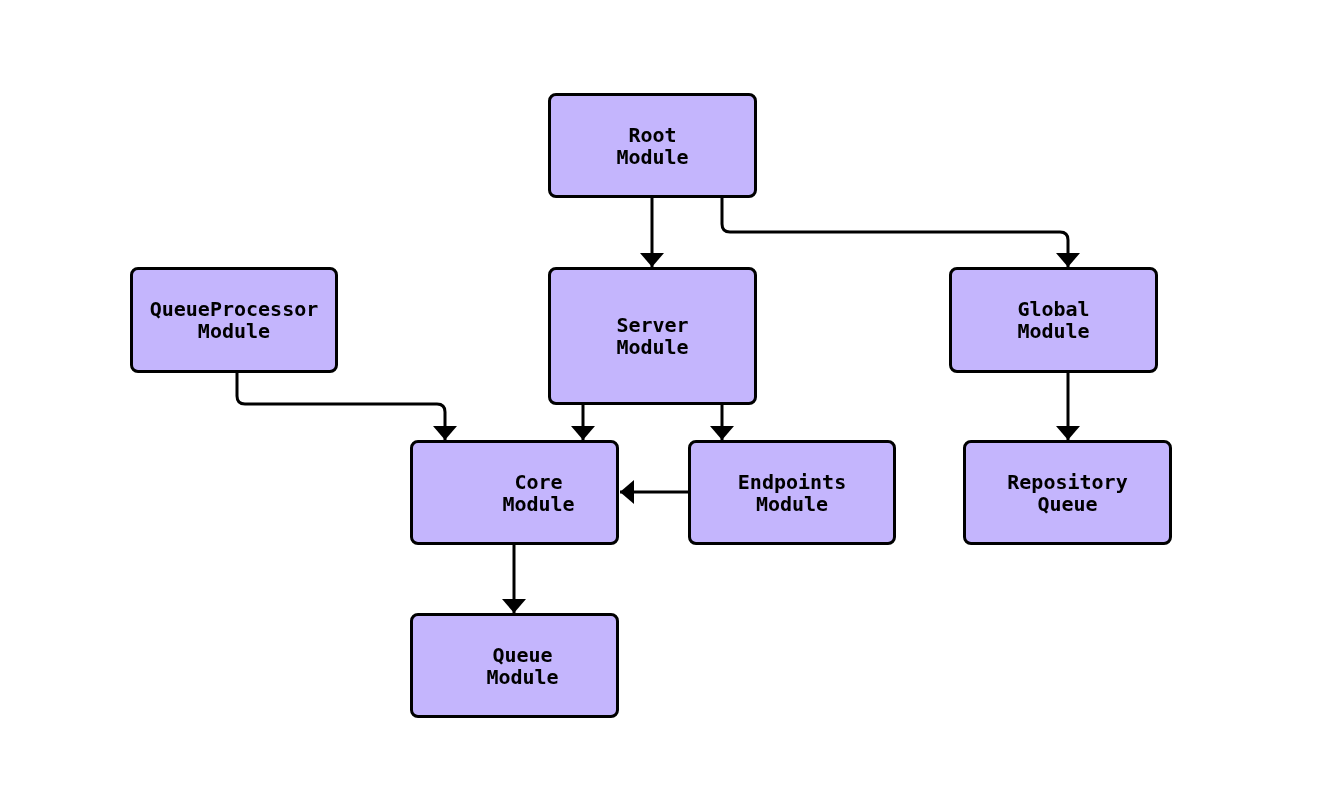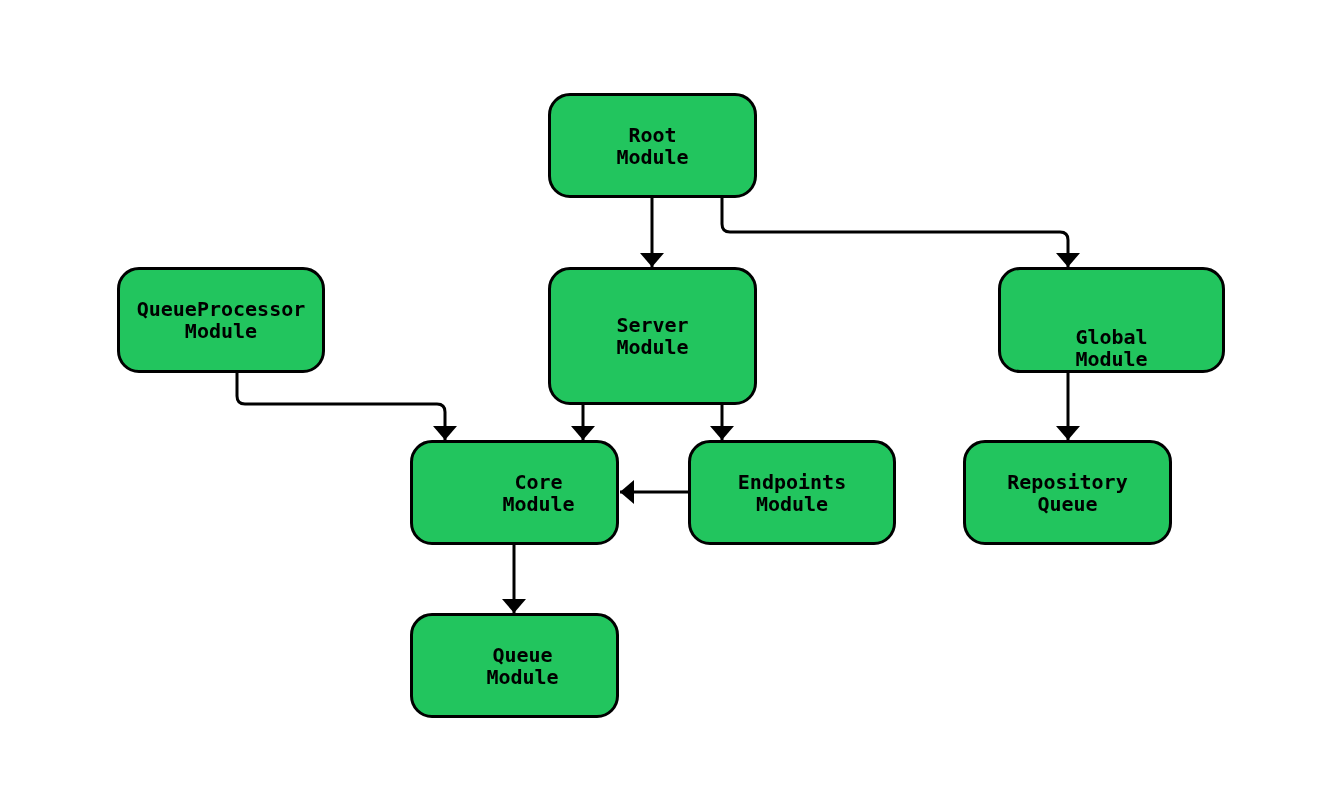--- a/index.html
+++ b/index.html
@@ -23,22 +23,22 @@
     position: absolute;
     left: 0;
     top: 0;
     width: 100%;
     height: 100%;
   }
   .node {
     position: absolute;
     box-sizing: border-box;
     border: 3px solid #000000;
-    border-radius: 22px;
-    background: #22c55e;
+    border-radius: 8px;
+    background: #c4b5fd;
     display: flex;
     align-items: center;
     justify-content: center;
   }
   .node-label {
     font-family: "DejaVu Sans Mono", "Liberation Mono", monospace;
     font-weight: 700;
     font-size: 20px;
     line-height: 22px;
     text-align: center;
@@ -63,29 +63,29 @@
       <path d="M722,373 L722,440" fill="none" stroke="#000000" stroke-width="3" marker-end="url(#arrowhead)"></path>
       <path d="M688,492 L620,492" fill="none" stroke="#000000" stroke-width="3" marker-end="url(#arrowhead)"></path>
       <path d="M1068,373 L1068,440" fill="none" stroke="#000000" stroke-width="3" marker-end="url(#arrowhead)"></path>
       <path d="M514,545 L514,613" fill="none" stroke="#000000" stroke-width="3" marker-end="url(#arrowhead)"></path>
     </svg>
   <div id="node-layer">
       <div class="node" style="left: 548px; top: 93px; width: 209px; height: 105px; border-color: rgb(0, 0, 0);">
         <span class="node-label" style="color: rgb(0, 0, 0);">Root
 Module</span>
       </div>
-      <div class="node" style="left: 117px; top: 267px; width: 208px; height: 106px; border-color: rgb(0, 0, 0);">
+      <div class="node" style="left: 130px; top: 267px; width: 208px; height: 106px; border-color: rgb(0, 0, 0);">
         <span class="node-label" style="color: rgb(0, 0, 0);">QueueProcessor
 Module</span>
       </div>
       <div class="node" style="left: 548px; top: 267px; width: 209px; height: 138px; border-color: rgb(0, 0, 0);">
         <span class="node-label" style="color: rgb(0, 0, 0);">Server
 Module</span>
       </div>
-      <div class="node" style="left: 998px; top: 267px; width: 227px; height: 106px; border-color: rgb(0, 0, 0); align-items: flex-end;">
+      <div class="node" style="left: 949px; top: 267px; width: 209px; height: 106px; border-color: rgb(0, 0, 0);">
         <span class="node-label" style="color: rgb(0, 0, 0);">Global
 Module</span>
       </div>
       <div class="node" style="left: 410px; top: 440px; width: 209px; height: 105px; border-color: rgb(0, 0, 0); padding-left: 48px;">
         <span class="node-label" style="color: rgb(0, 0, 0);">Core
 Module</span>
       </div>
       <div class="node" style="left: 688px; top: 440px; width: 208px; height: 105px; border-color: rgb(0, 0, 0);">
         <span class="node-label" style="color: rgb(0, 0, 0);">Endpoints
 Module</span>

